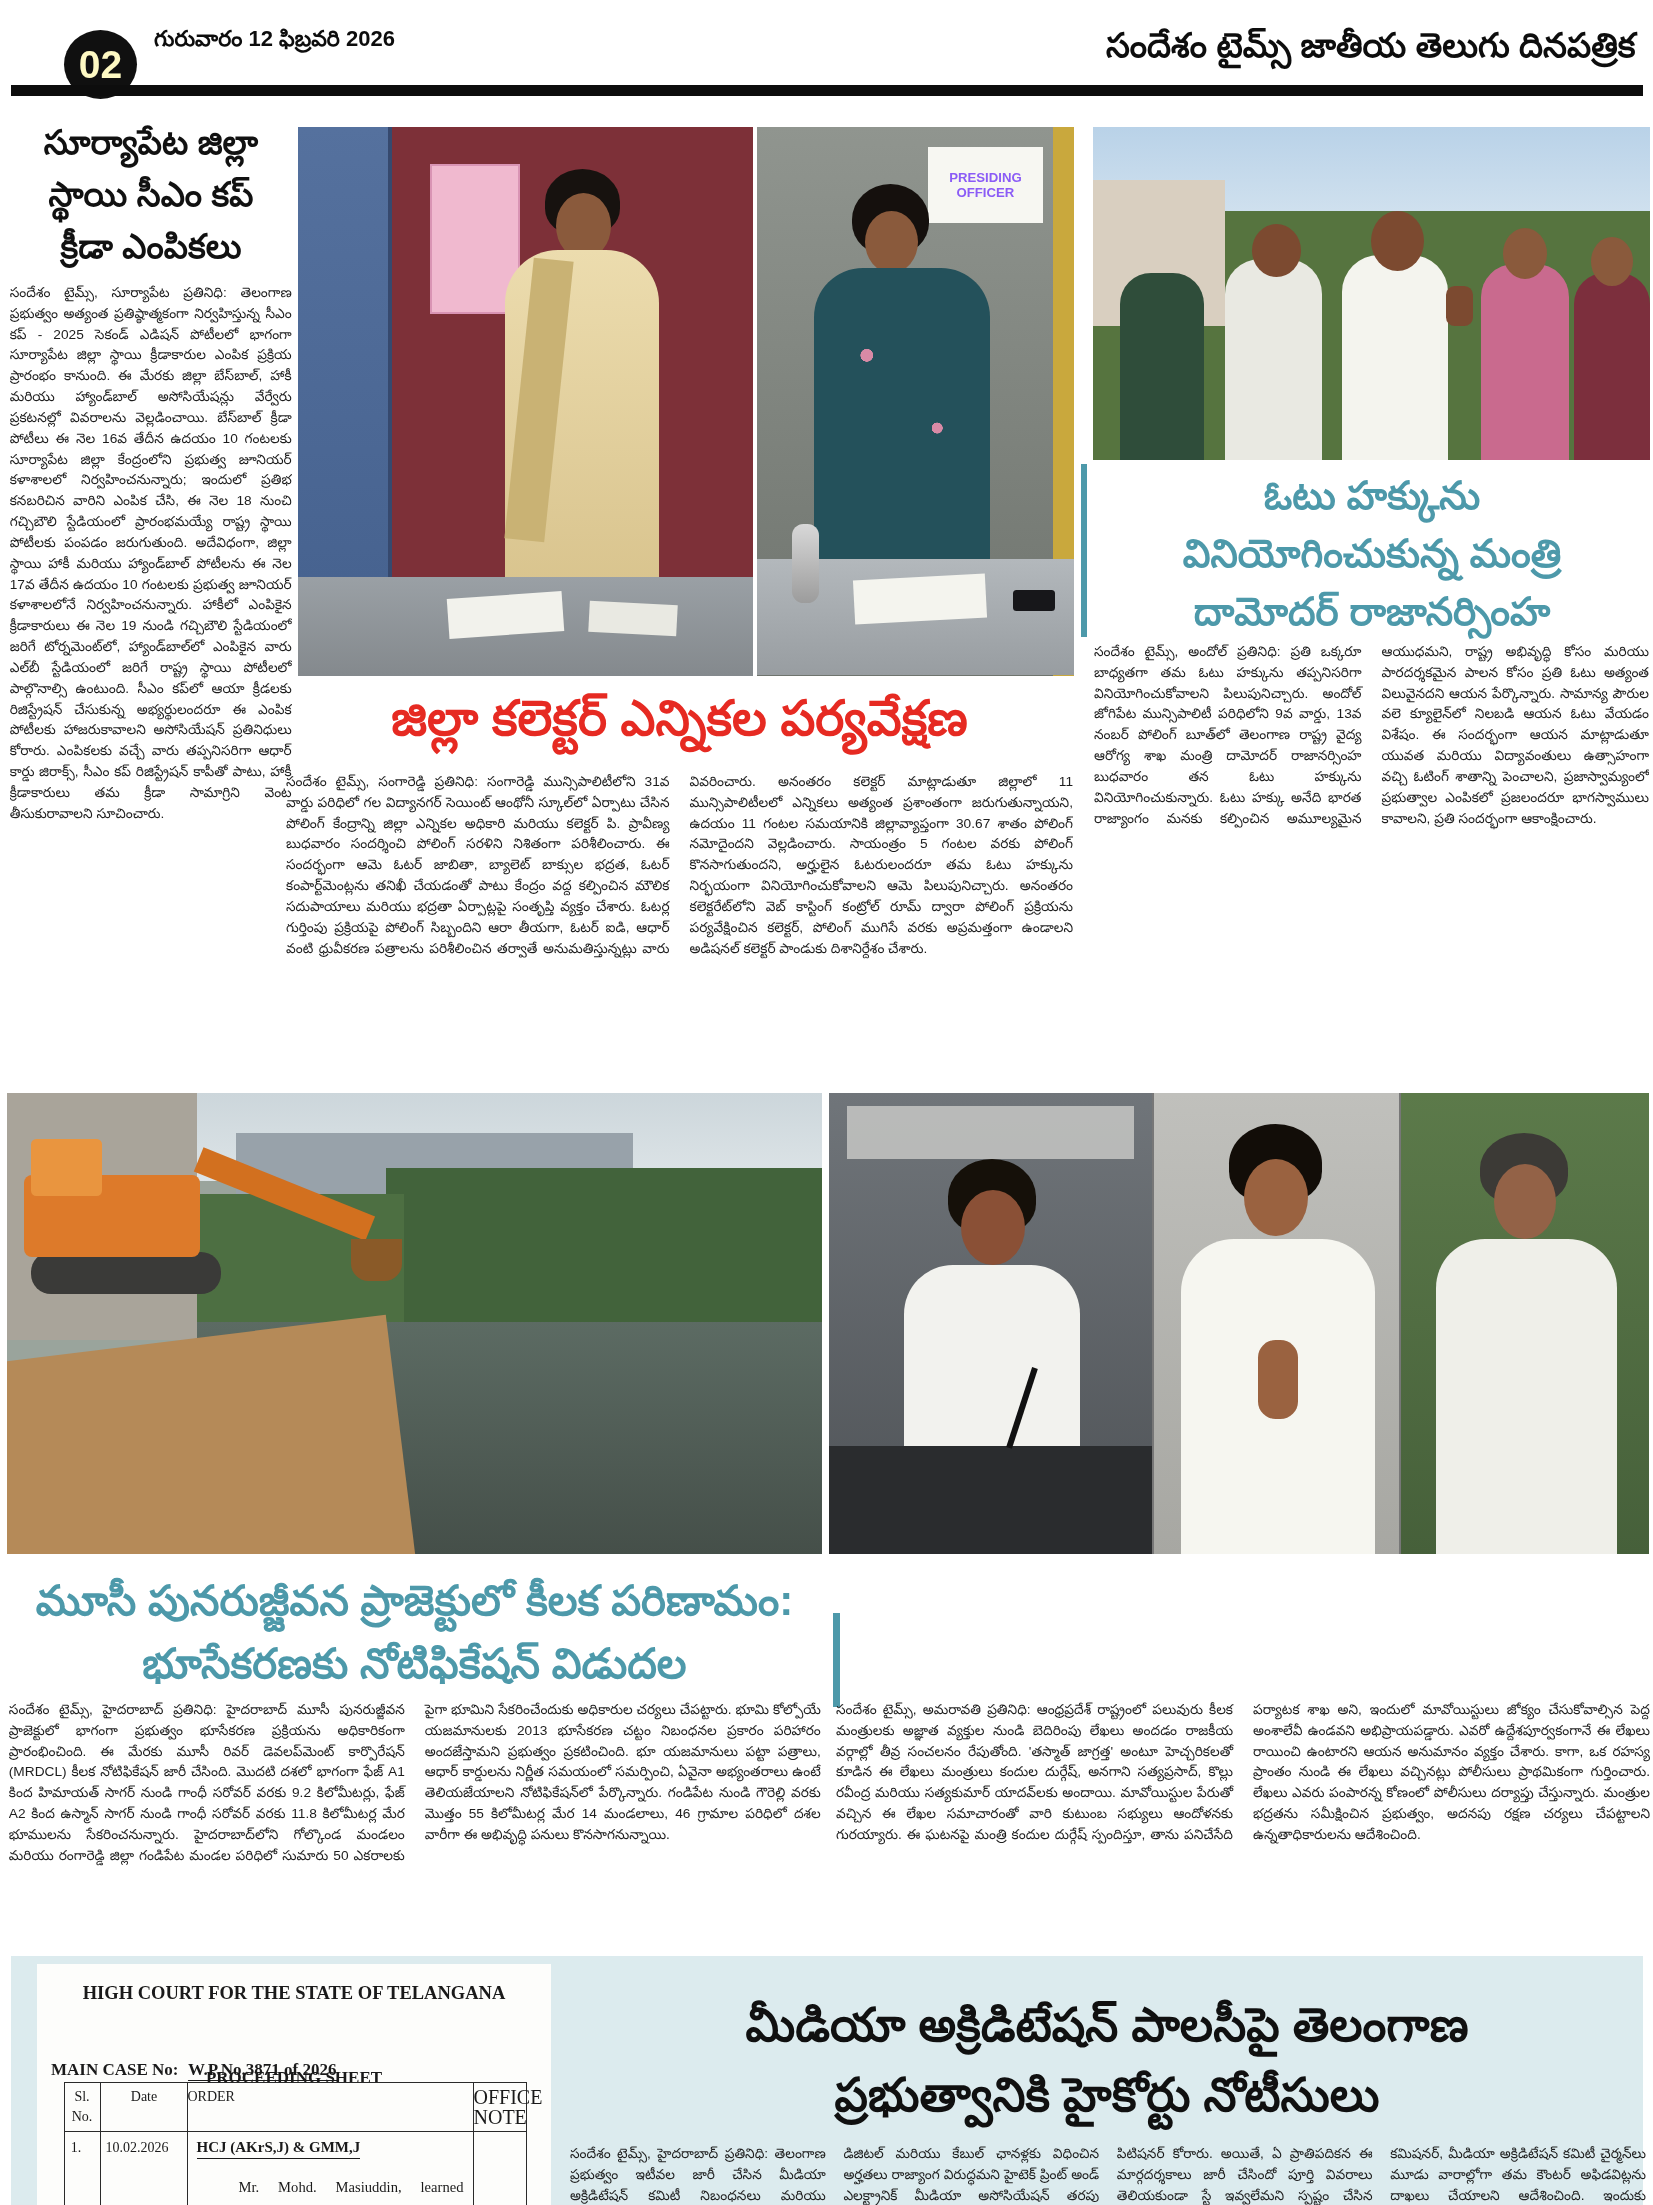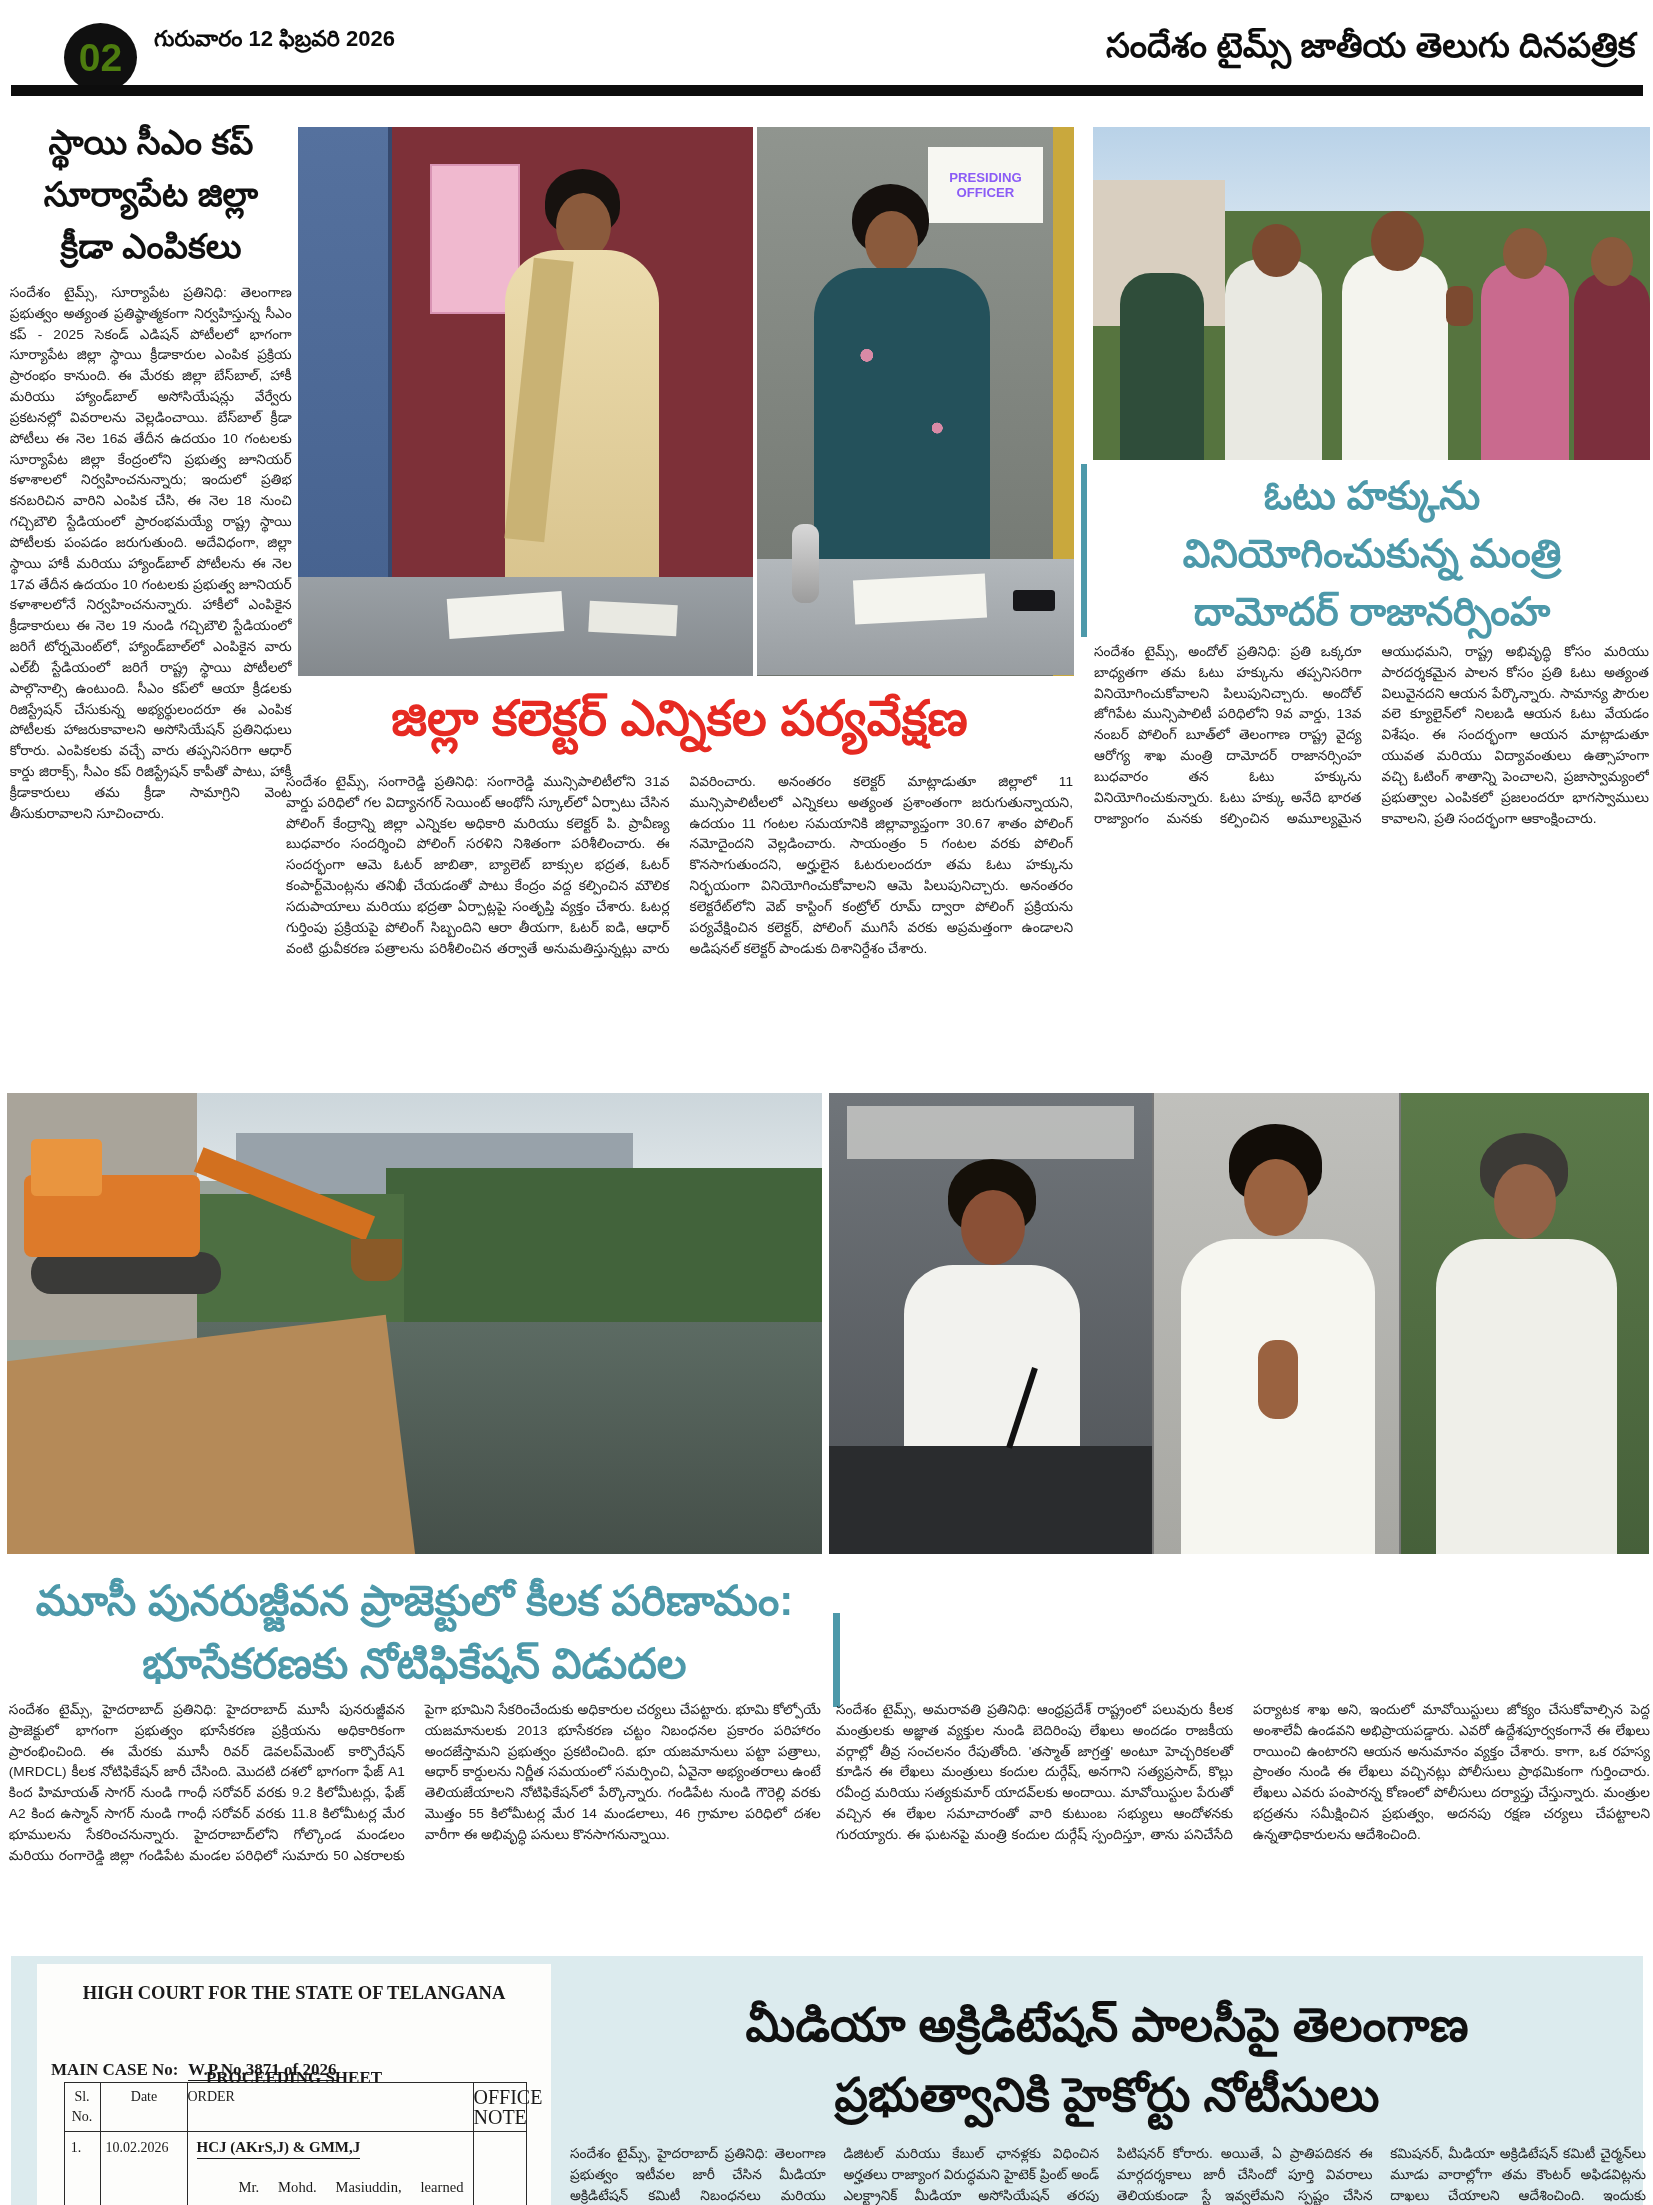--- a/index.html
+++ b/index.html
@@ -12,29 +12,29 @@
   .cols-4{column-count:4;column-gap:17.6px;}
   .hl{font-weight:bold;text-align:center;}
   .teal{color:#4d99aa;}
   .doc{font-family:"Liberation Serif",serif;color:#1a1a1a;}
 </style>
 </head>
 <body>
 
 <div id="page">
 
-  <div class="abs" style="left:64px;top:23px;width:73px;height:69px;border-radius:50%;background:#101010;color:#4d7c0f;
+  <div class="abs" style="left:64px;top:30px;width:73px;height:69px;border-radius:50%;background:#101010;color:#fef9c3;
               font-size:39px;font-weight:bold;text-align:center;line-height:69px;"><span>02</span></div>
   <div class="abs" style="left:154px;top:25.6px;font-size:22px;font-weight:bold;color:#0d0d0d;">గురువారం 12 ఫిబ్రవరి 2026</div>
   <div class="abs" style="right:18.5px;top:25.6px;font-size:34px;font-weight:bold;color:#0d0d0d;">సందేశం టైమ్స్ జాతీయ తెలుగు దినపత్రిక</div>
   <div class="abs" style="left:11px;top:85px;width:1632px;height:10.6px;background:#0d0d0d;"></div>
 
   <div class="abs hl" style="left:8px;top:116px;width:286px;font-size:34px;line-height:52px;color:#111;">
+    <div>సూర్యాపేట జిల్లా</div>
     <div>స్థాయి సీఎం కప్</div>
-    <div>సూర్యాపేట జిల్లా</div>
     <div>క్రీడా ఎంపికలు</div>
   </div>
   <div class="abs body-text" style="left:9.7px;top:283px;width:282px;height:776px;">సందేశం టైమ్స్, సూర్యాపేట ప్రతినిధి: తెలంగాణ ప్రభుత్వం అత్యంత ప్రతిష్ఠాత్మకంగా నిర్వహిస్తున్న సీఎం కప్ - 2025 సెకండ్ ఎడిషన్ పోటీలలో భాగంగా సూర్యాపేట జిల్లా స్థాయి క్రీడాకారుల ఎంపిక ప్రక్రియ ప్రారంభం కానుంది. ఈ మేరకు జిల్లా బేస్‌బాల్, హాకీ మరియు హ్యాండ్‌బాల్ అసోసియేషన్లు వేర్వేరు ప్రకటనల్లో వివరాలను వెల్లడించాయి. బేస్‌బాల్ క్రీడా పోటీలు ఈ నెల 16వ తేదీన ఉదయం 10 గంటలకు సూర్యాపేట జిల్లా కేంద్రంలోని ప్రభుత్వ జూనియర్ కళాశాలలో నిర్వహించనున్నారు; ఇందులో ప్రతిభ కనబరిచిన వారిని ఎంపిక చేసి, ఈ నెల 18 నుంచి గచ్చిబౌలి స్టేడియంలో ప్రారంభమయ్యే రాష్ట్ర స్థాయి పోటీలకు పంపడం జరుగుతుంది. అదేవిధంగా, జిల్లా స్థాయి హాకీ మరియు హ్యాండ్‌బాల్ పోటీలను ఈ నెల 17వ తేదీన ఉదయం 10 గంటలకు ప్రభుత్వ జూనియర్ కళాశాలలోనే నిర్వహించనున్నారు. హాకీలో ఎంపికైన క్రీడాకారులు ఈ నెల 19 నుండి గచ్చిబౌలి స్టేడియంలో జరిగే టోర్నమెంట్‌లో, హ్యాండ్‌బాల్‌లో ఎంపికైన వారు ఎల్‌బీ స్టేడియంలో జరిగే రాష్ట్ర స్థాయి పోటీలలో పాల్గొనాల్సి ఉంటుంది. సీఎం కప్‌లో ఆయా క్రీడలకు రిజిస్ట్రేషన్ చేసుకున్న అభ్యర్థులందరూ ఈ ఎంపిక పోటీలకు హాజరుకావాలని అసోసియేషన్ ప్రతినిధులు కోరారు. ఎంపికలకు వచ్చే వారు తప్పనిసరిగా ఆధార్ కార్డు జిరాక్స్, సీఎం కప్ రిజిస్ట్రేషన్ కాపీతో పాటు, హాకీ క్రీడాకారులు తమ క్రీడా సామాగ్రిని వెంట తీసుకురావాలని సూచించారు.</div>
 
   <div class="photo" style="left:298px;top:127px;width:455px;height:549px;background:#7d3038;">
     <div class="abs" style="left:0;top:0;width:90px;height:100%;background:linear-gradient(#55719e,#44608d);border-right:4.4px solid #36496e;"></div>
     <div class="abs" style="left:132px;top:37px;width:86px;height:146px;background:#f0b9cf;border:2.6px solid #d994b4;"></div>
     <div class="abs" style="left:247px;top:42px;width:75px;height:66px;border-radius:50% 50% 40% 40%;background:#17120f;"></div>
     <div class="abs" style="left:258px;top:66px;width:55px;height:66px;border-radius:50%;background:#8a5a3c;"></div>
     <div class="abs" style="left:207px;top:123px;width:154px;height:335px;border-radius:53px 53px 0 0;background:linear-gradient(#ecdcae,#d9c48e);"></div>

